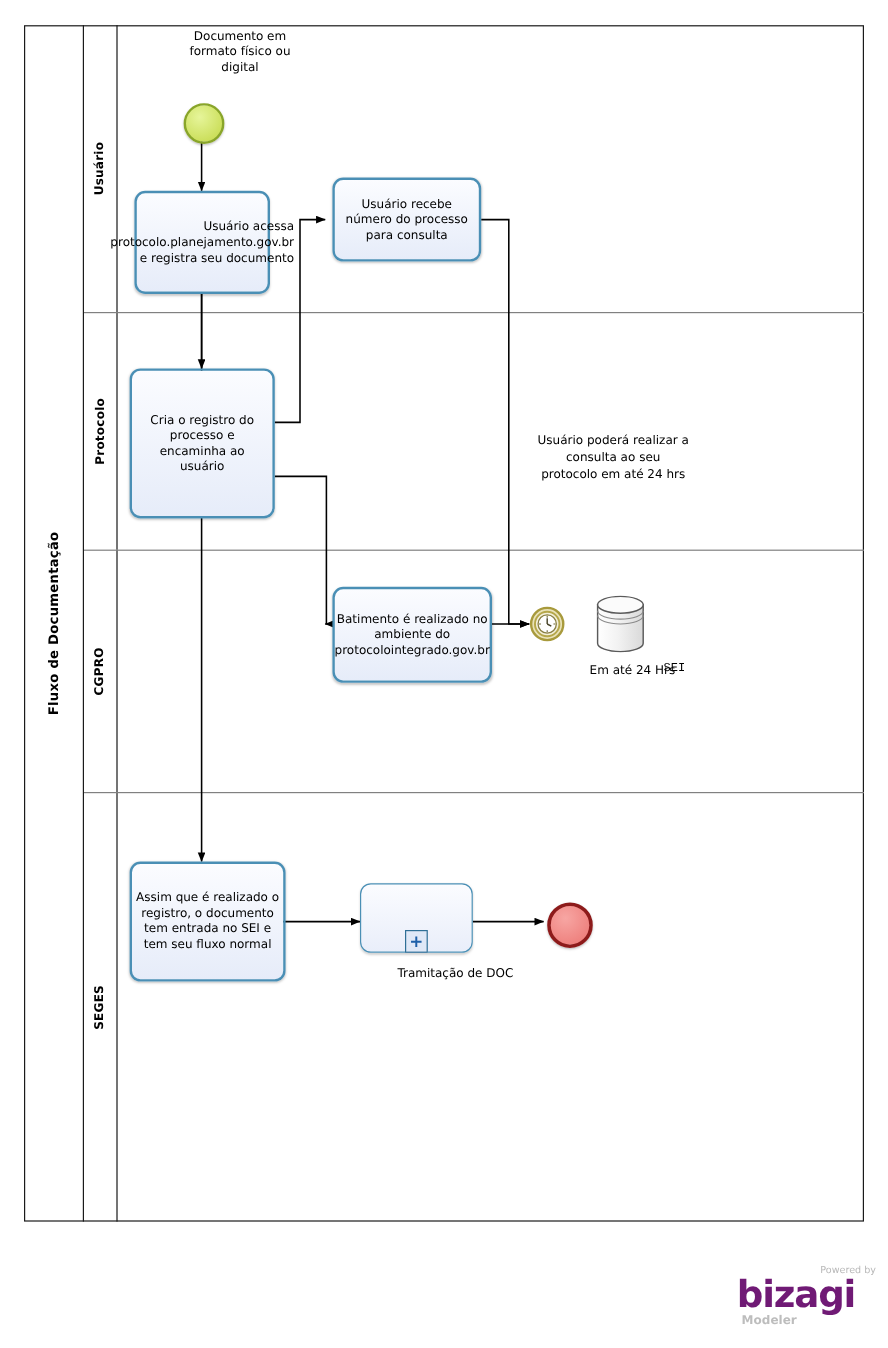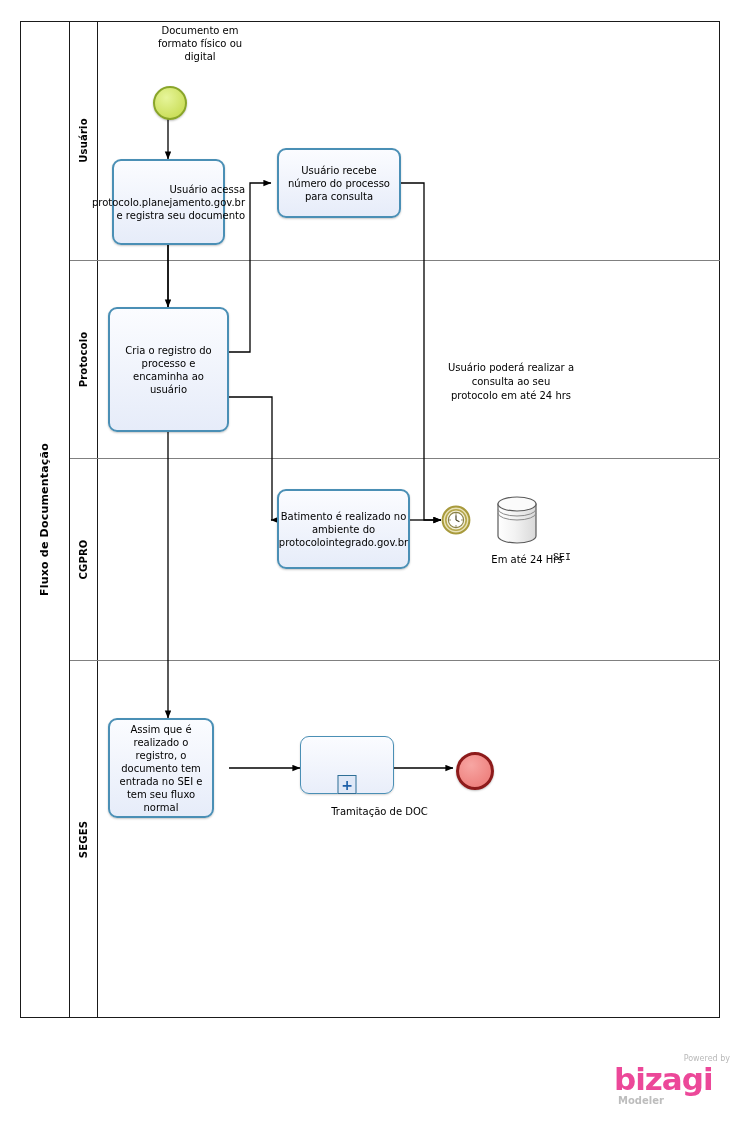--- a/index.html
+++ b/index.html
@@ -60,21 +60,21 @@
   .annot{position:absolute;text-align:center;font-size:10px;line-height:14px;}
 
   
   .edges{position:absolute;left:0;top:0;width:740px;height:1123px;
          pointer-events:none;}
 
   
   .bizagi{position:absolute;left:608px;top:1054px;width:124px;height:58px;}
   .bz-powered{position:absolute;right:2px;top:0;font-size:8px;color:#b9b9b9;}
   .bz-name{position:absolute;left:6px;top:10px;font-size:31px;line-height:31px;
-        font-weight:bold;color:#ec4899;letter-spacing:-1px;}
+        font-weight:bold;color:#701a75;letter-spacing:-1px;}
   .bz-modeler{position:absolute;left:10px;top:41px;font-size:10px;color:#bdbdbd;font-weight:bold;}
 </style>
 </head>
 <body>
 
 <div id="canvas">
 
   <div class="pool"></div>
 
   <div class="pool-label">
@@ -130,21 +130,21 @@
   <div class="start-ev" style="left:153px;top:86px;"></div>
 
   <div class="task" style="left:112px;top:159px;width:113px;height:86px;text-align:right;">Usuário acessa protocolo.planejamento.gov.br e registra seu documento</div>
 
   <div class="task" style="left:277px;top:148px;width:124px;height:70px;">Usuário recebe número do processo para consulta</div>
 
   <div class="task" style="left:277px;top:489px;width:133px;height:80px;">Batimento é realizado no ambiente do protocolointegrado.gov.br</div>
 
   <div class="task" style="left:108px;top:307px;width:121px;height:125px;">Cria o registro do processo e encaminha ao usuário</div>
 
-  <div class="task" style="left:108px;top:718px;width:106px;height:100px;">Assim que é realizado o registro, o documento tem entrada no SEI e tem seu fluxo normal</div>
+  <div class="task" style="left:108px;top:718px;width:130px;height:100px;">Assim que é realizado o registro, o documento tem entrada no SEI e tem seu fluxo normal</div>
 
   <div class="timer-ev" style="left:441px;top:505px;">
     <svg width="30" height="30" viewBox="0 0 30 30">
       <circle cx="15" cy="15" r="13.4" fill="#e9e2b8" stroke="#a89a3c" stroke-width="2"></circle>
       <circle cx="15" cy="15" r="10.2" fill="#f3efd9" stroke="#b5a74a" stroke-width="1.6"></circle>
       <circle cx="15" cy="15" r="7.6" fill="#ffffff" stroke="#8a8145" stroke-width="1.1"></circle>
       <g stroke="#6f6736" stroke-width="0.9">
         <line x1="15" y1="8.2" x2="15" y2="9.8"></line>
         <line x1="15" y1="20.2" x2="15" y2="21.8"></line>
         <line x1="8.2" y1="15" x2="9.8" y2="15"></line>

